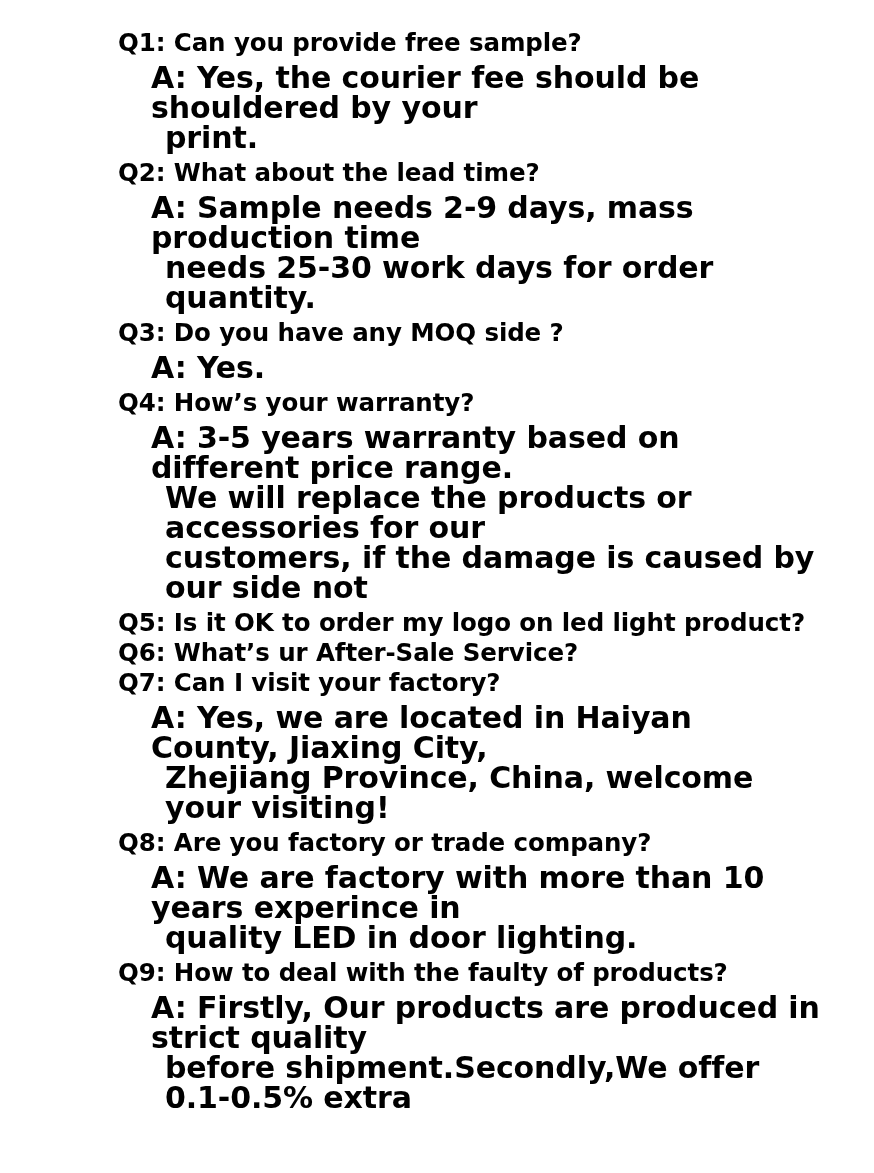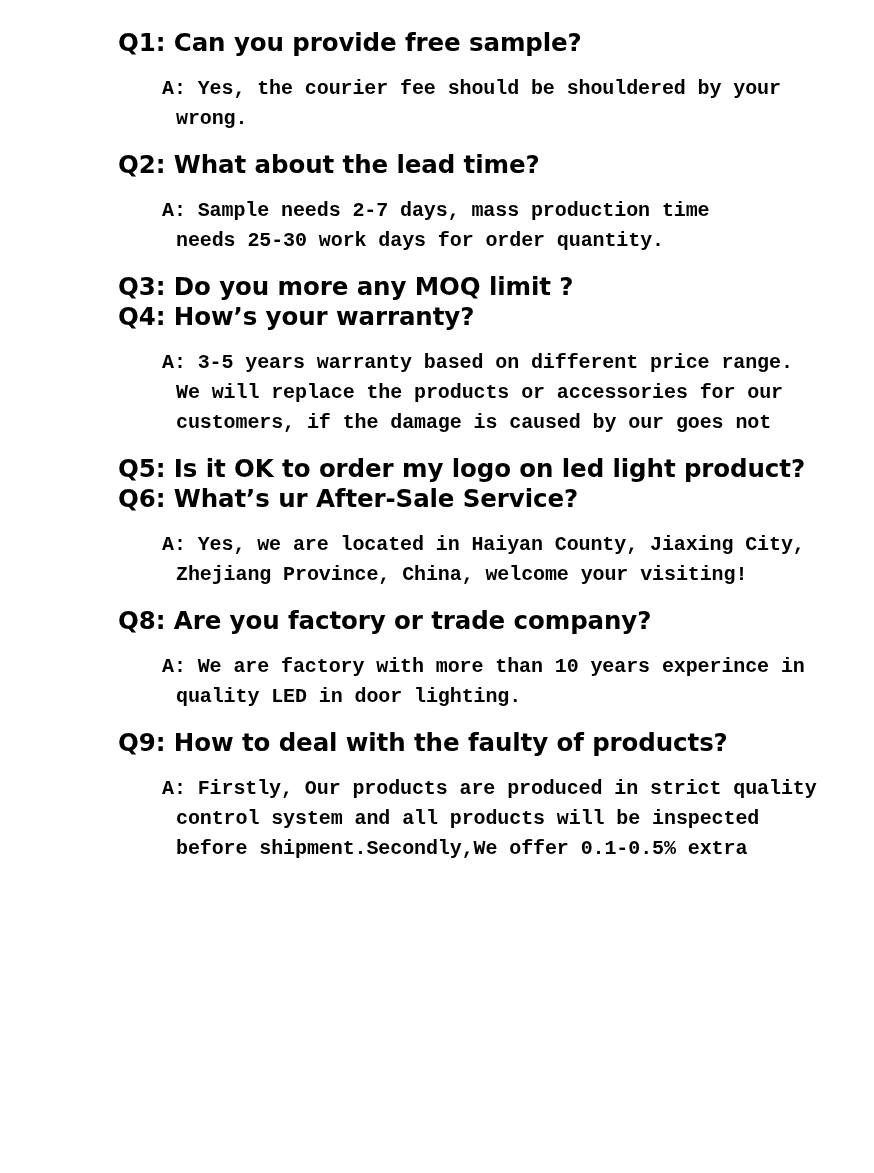--- a/index.html
+++ b/index.html
@@ -33,66 +33,67 @@
   .q-line {
     font-size: 24.5px;
     font-weight: bold;
     line-height: 30px;
     letter-spacing: -0.1px;
     white-space: pre-wrap;
     margin: 0;
     text-indent: 0;
   }
   .a-line {
-    font-size: 20px;
+    font-size: 30px;
     font-weight: bold;
     line-height: 30px;
     letter-spacing: -0.1px;
     white-space: pre-wrap;
-    margin: 16px;
+    margin: 5px;
     padding-left: 28px;
     text-indent: 0;
-    font-family: Liberation Mono, monospace;
   }
   .a-line .cont {
     display: block;
     padding-left: 14px;
   }
 </style>
 </head>
 <body>
 
 <div class="page">
   <div class="faq-list" id="faq-list">
       <div class="faq-block">
         <div class="q-line">Q1: Can you provide free sample?</div>
-        <div class="a-line"><span>A: Yes, the courier fee should be shouldered by your</span><span class="cont">wrong.</span></div>
+        <div class="a-line"><span>A: Yes, the courier fee should be shouldered by your</span><span class="cont">print.</span></div>
       </div>
       <div class="faq-block">
         <div class="q-line">Q2: What about the lead time?</div>
-        <div class="a-line"><span>A: Sample needs 2-7 days, mass production time</span><span class="cont">needs 25-30 work days for order quantity.</span></div>
+        <div class="a-line"><span>A: Sample needs 2-9 days, mass production time</span><span class="cont">needs 25-30 work days for order quantity.</span></div>
       </div>
       <div class="faq-block">
-        <div class="q-line">Q3: Do you more any MOQ limit ?</div>
+        <div class="q-line">Q3: Do you have any MOQ side ?</div>
+        <div class="a-line"><span>A: Yes.</span></div>
       </div>
       <div class="faq-block">
         <div class="q-line">Q4: How’s your warranty?</div>
-        <div class="a-line"><span>A: 3-5 years warranty based on different price range.</span><span class="cont">We will replace the products or accessories for our</span><span class="cont">customers, if the damage is caused by our goes not</span></div>
+        <div class="a-line"><span>A: 3-5 years warranty based on different price range.</span><span class="cont">We will replace the products or accessories for our</span><span class="cont">customers, if the damage is caused by our side not</span></div>
       </div>
       <div class="faq-block">
         <div class="q-line">Q5: Is it OK to order my logo on led light product?</div>
       </div>
       <div class="faq-block">
         <div class="q-line">Q6: What’s ur After-Sale Service?</div>
       </div>
       <div class="faq-block">
+        <div class="q-line">Q7: Can I visit your factory?</div>
         <div class="a-line"><span>A: Yes, we are located in Haiyan County, Jiaxing City,</span><span class="cont">Zhejiang Province, China, welcome your visiting!</span></div>
       </div>
       <div class="faq-block">
         <div class="q-line">Q8: Are you factory or trade company?</div>
         <div class="a-line"><span>A: We are factory with more than 10 years experince in</span><span class="cont">quality LED in door lighting.</span></div>
       </div>
       <div class="faq-block">
         <div class="q-line">Q9: How to deal with the faulty of products?</div>
-        <div class="a-line"><span>A: Firstly, Our products are produced in strict quality</span><span class="cont">control system and all products will be inspected</span><span class="cont">before shipment.Secondly,We offer 0.1-0.5% extra</span></div>
+        <div class="a-line"><span>A: Firstly, Our products are produced in strict quality</span><span class="cont">before shipment.Secondly,We offer 0.1-0.5% extra</span></div>
       </div>
     </div>
 </div>
 
 </body></html>

